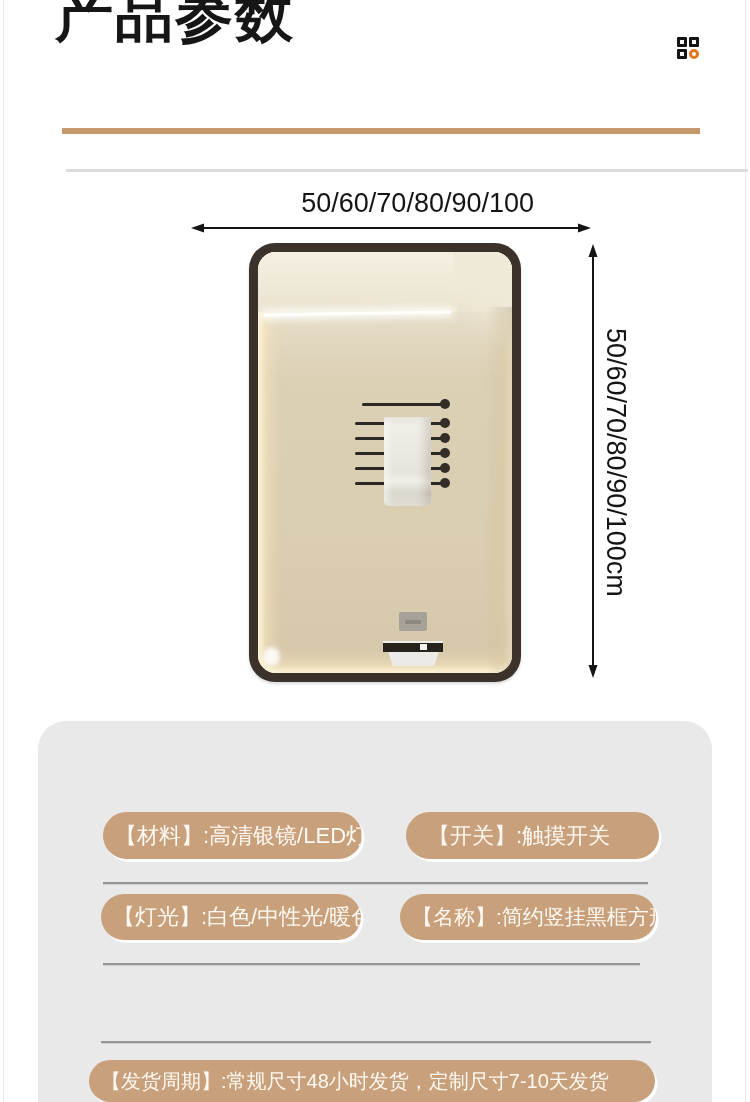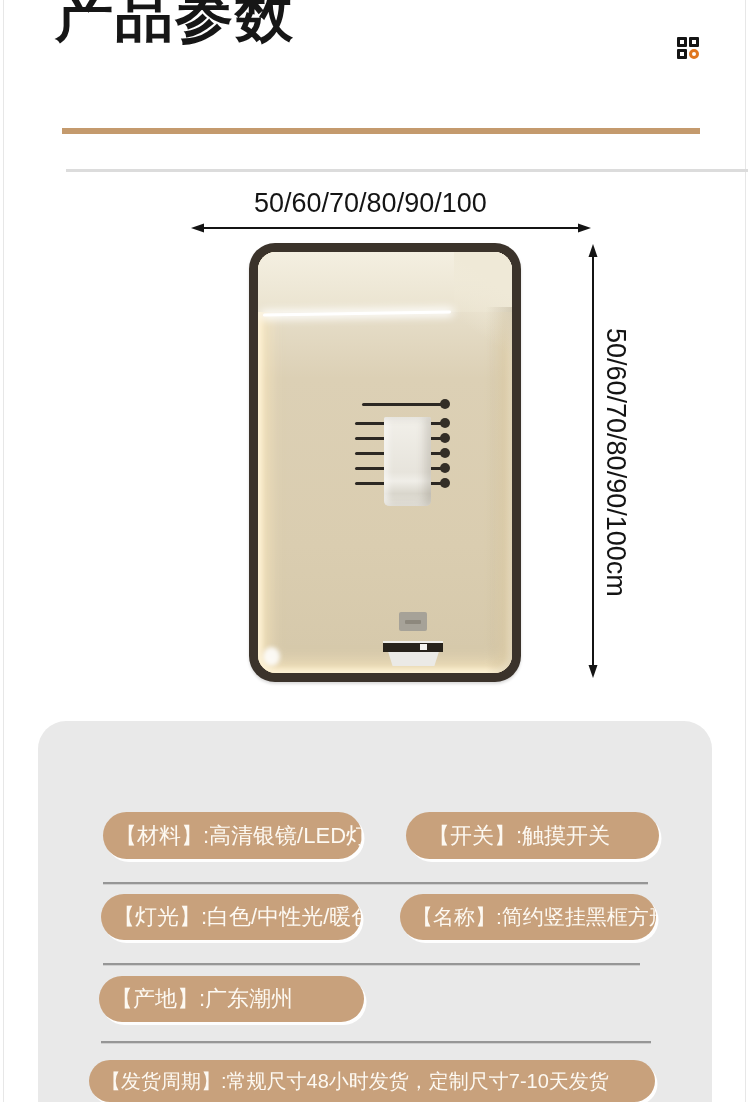--- a/index.html
+++ b/index.html
@@ -12,21 +12,21 @@
   .title{position:absolute;left:55px;top:-23px;font-size:58px;font-weight:800;
          color:#161616;letter-spacing:2px;white-space:nowrap;}
   .scan-icon{position:absolute;left:677px;top:37px;width:24px;height:23px;
              display:grid;grid-template-columns:10px 10px;grid-template-rows:10px 10px;gap:2px;}
   .scan-icon .sq{width:10px;height:10px;border:3px solid #151515;box-sizing:border-box;border-radius:1px;}
   .scan-icon .ci{width:10px;height:10px;border:3px solid #e0761f;box-sizing:border-box;border-radius:50%;}
   .accent-bar{position:absolute;left:62px;top:128px;width:638px;height:6px;background:#c49a6d;}
   .sub-line{position:absolute;left:66px;top:169px;width:682px;height:3px;background:#dcdcdc;}
 
   
-  .wlabel{position:absolute;left:254px;top:188px;width:280px;text-align:left;
+  .wlabel{position:absolute;left:254px;top:188px;width:280px;text-align:right;
           font-size:27px;color:#141414;white-space:nowrap;}
   .warrow{position:absolute;left:191px;top:220px;}
   .harrow-v{position:absolute;left:586px;top:244px;}
   .hlabel{position:absolute;left:631px;top:328px;transform:rotate(90deg);transform-origin:0 0;
           font-size:27px;color:#141414;white-space:nowrap;}
 
   
   .mirror{position:absolute;left:249px;top:243px;width:272px;height:439px;
           background:#3b332b;border-radius:26px;box-shadow:0 2px 3px rgba(0,0,0,.15);}
   .mirror-inner{position:absolute;left:9px;top:9px;right:9px;bottom:9px;border-radius:18px;overflow:hidden;
@@ -127,18 +127,17 @@
   <div class="panel"></div>
 
   <div class="pill" style="left:103px;top:812px;width:259px;height:47px;">【材料】:高清银镜/LED灯</div>
   <div class="pill" style="left:406px;top:812px;width:253px;height:47px;padding-left:22px;">【开关】:触摸开关</div>
   <div class="sep" style="left:103px;top:882px;width:545px;"></div>
 
   <div class="pill" style="left:101px;top:894px;width:260px;height:46px;">【灯光】:白色/中性光/暖色</div>
   <div class="pill" style="left:400px;top:894px;width:256px;height:46px;font-size:21px;">【名称】:简约竖挂黑框方形</div>
   <div class="sep" style="left:103px;top:963px;width:537px;"></div>
 
-  <div class="pill" style="left:99px;top:976px;width:265px;height:46px;">【产地】:广东潮州</div>
   <div class="sep" style="left:101px;top:1041px;width:550px;"></div>
 
   <div class="pill" style="left:89px;top:1060px;width:566px;height:42px;font-size:20px;">【发货周期】:常规尺寸48小时发货，定制尺寸7-10天发货</div>
 
 </div>
 
 </body></html>

